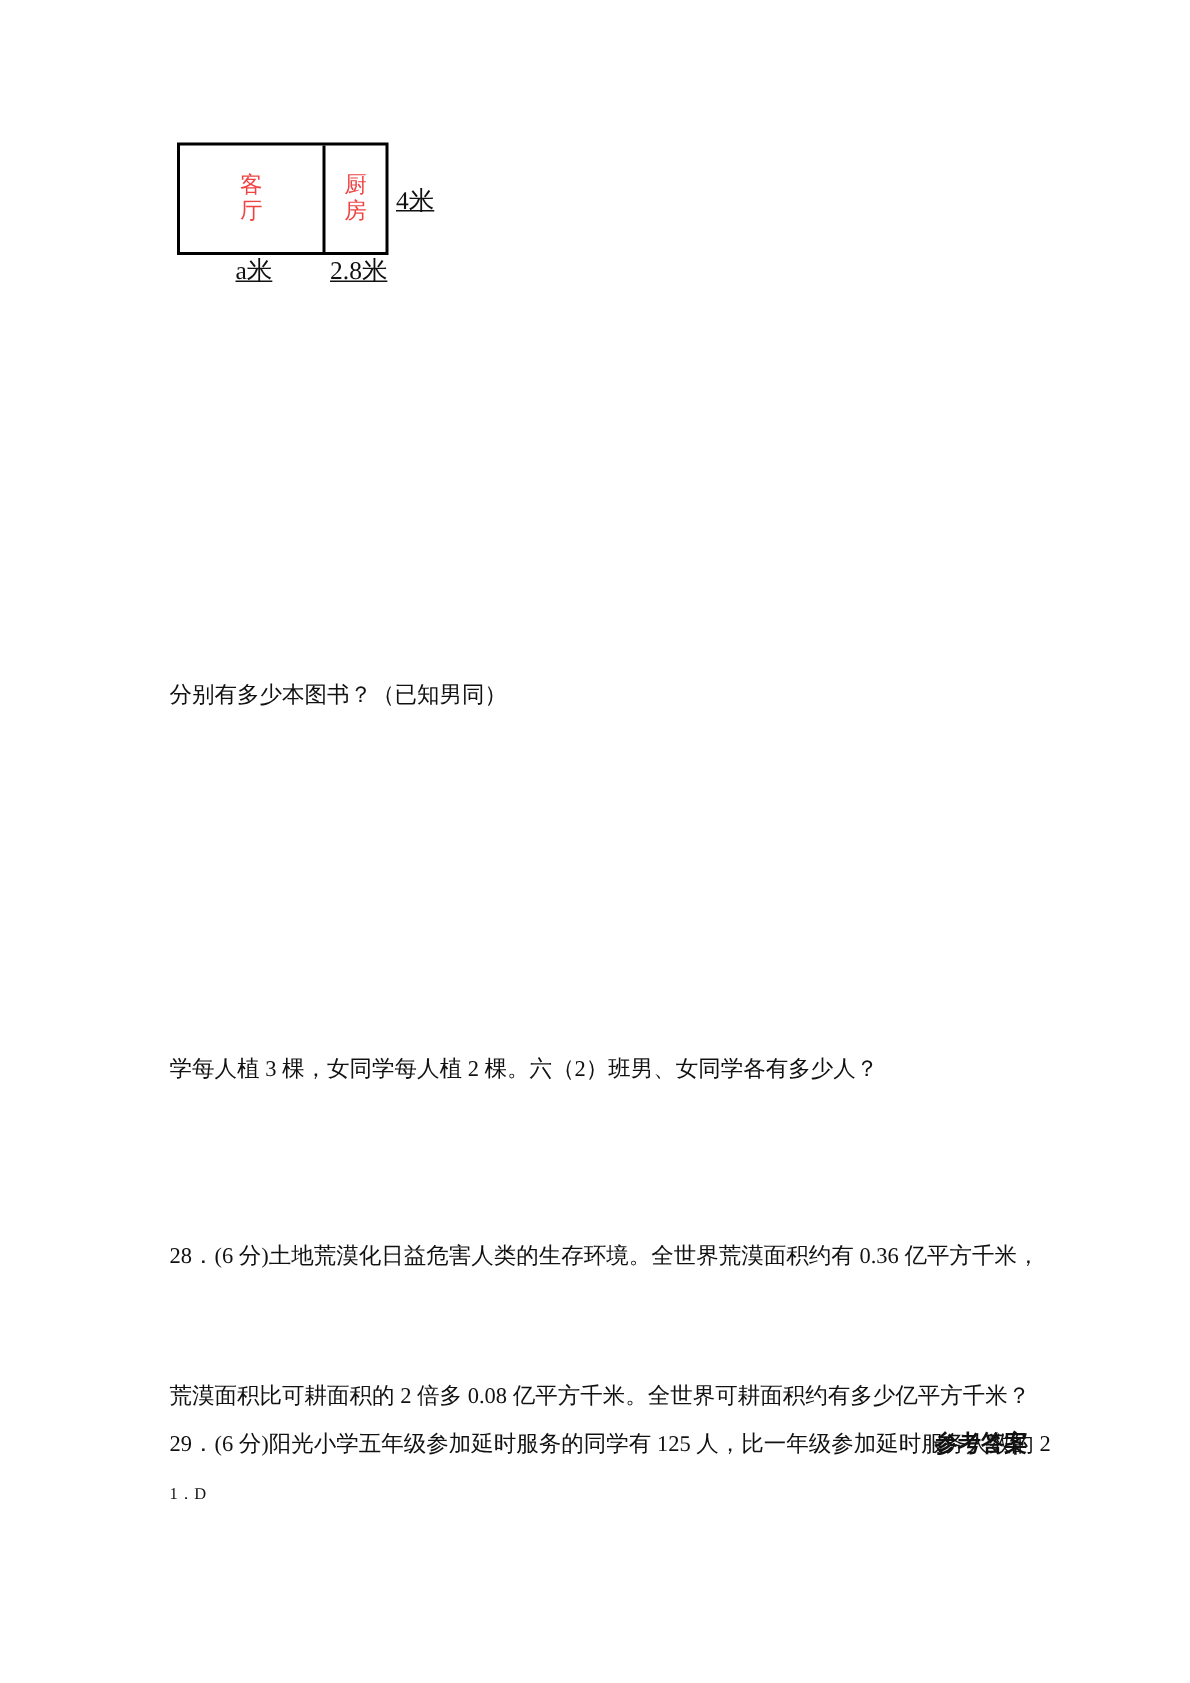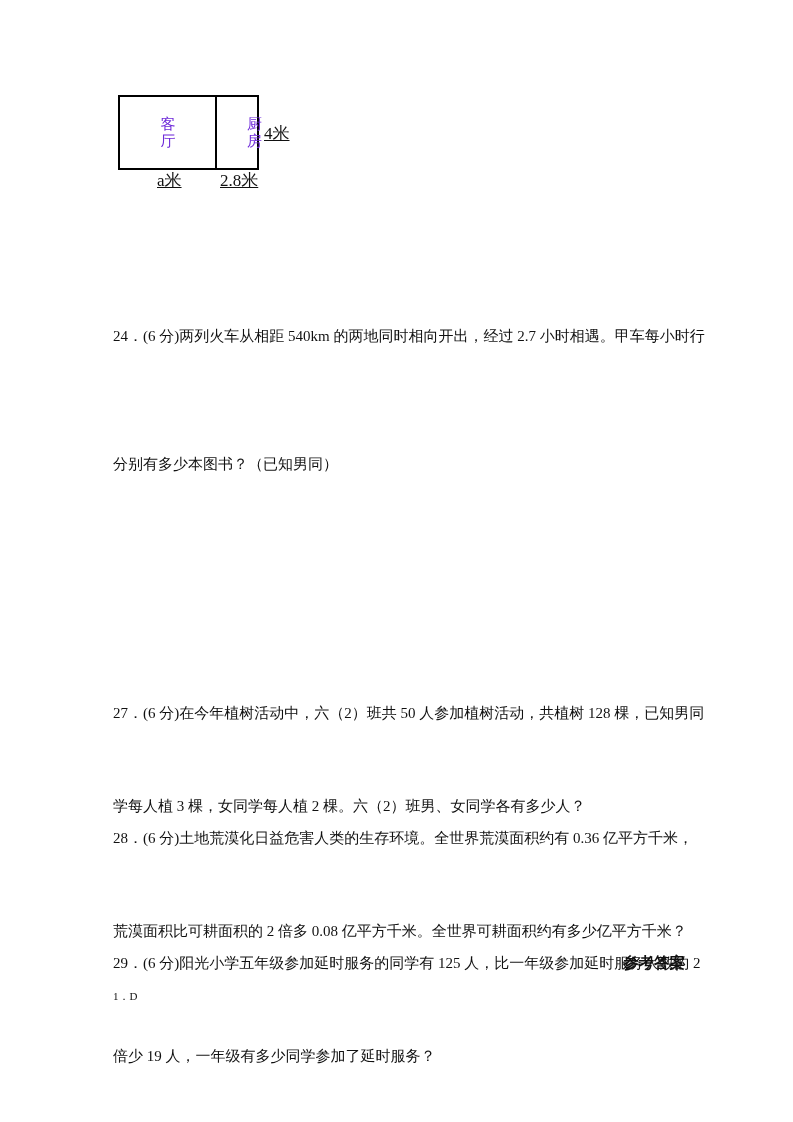--- a/index.html
+++ b/index.html
@@ -25,28 +25,28 @@
     position: absolute;
     left: 95px; top: 0;
     width: 2px; height: 100%;
     background: #000000;
   }
   .room-cell {
     position: absolute; top: 0; height: 100%;
     display: flex; align-items: center; justify-content: center;
   }
   .room-cell.left  { left: 0;    width: 95px; }
-  .room-cell.right { left: 114px; width: 40px; }
+  .room-cell.right { left: 97px; width: 40px; }
   .room-label {
     width: 16px;
     font-size: 15px;
     line-height: 17px;
-    text-align: right;
+    text-align: center;
     word-break: break-all;
-    color: #6d28d9;
+    color: #ef4444;
   }
   .dim-label {
     position: absolute;
     font-size: 17px;
     line-height: 17px;
     color: #111111;
     white-space: nowrap;
     text-decoration: underline;
   }
   .dim-height { left: 264px; top: 125px; }
@@ -102,41 +102,38 @@
     <div class="room-divider"></div>
     <div class="room-cell right">
       <div class="room-label">厨房</div>
     </div>
   </div>
   <div class="dim-label dim-height">4米</div>
   <div class="dim-label dim-a">a米</div>
   <div class="dim-label dim-b">2.8米</div>
 
   <div class="question q24">
-    <div>24．(6 分)两列火车从相距 540km 的两地同时相向开出，经过 2.7 小时相遇。甲车每小时行</div>
   </div>
 
   <div class="question q25">
     <div>分别有多少本图书？（已知男同）</div>
   </div>
 
   <div class="question q26">
   </div>
 
   <div class="question q27">
-    <div>27．(6 分)在今年植树活动中，六（2）班共 50 人参加植树活动，共植树 128 棵，已知男同</div>
     <div>学每人植 3 棵，女同学每人植 2 棵。六（2）班男、女同学各有多少人？</div>
   </div>
 
   <div class="question q28">
     <div>28．(6 分)土地荒漠化日益危害人类的生存环境。全世界荒漠面积约有 0.36 亿平方千米，</div>
     <div>荒漠面积比可耕面积的 2 倍多 0.08 亿平方千米。全世界可耕面积约有多少亿平方千米？</div>
   </div>
 
   <div class="question q29">
     <div>29．(6 分)阳光小学五年级参加延时服务的同学有 125 人，比一年级参加延时服务人数的 2</div>
-    <div>倍少 19 人，一年级有多少同学参加了延时服务？</div>
   </div>
 
   <h2 class="answers-title">参考答案</h2>
   <div class="answer-item">1．D</div>
 
 </div>
 
 </body></html>

